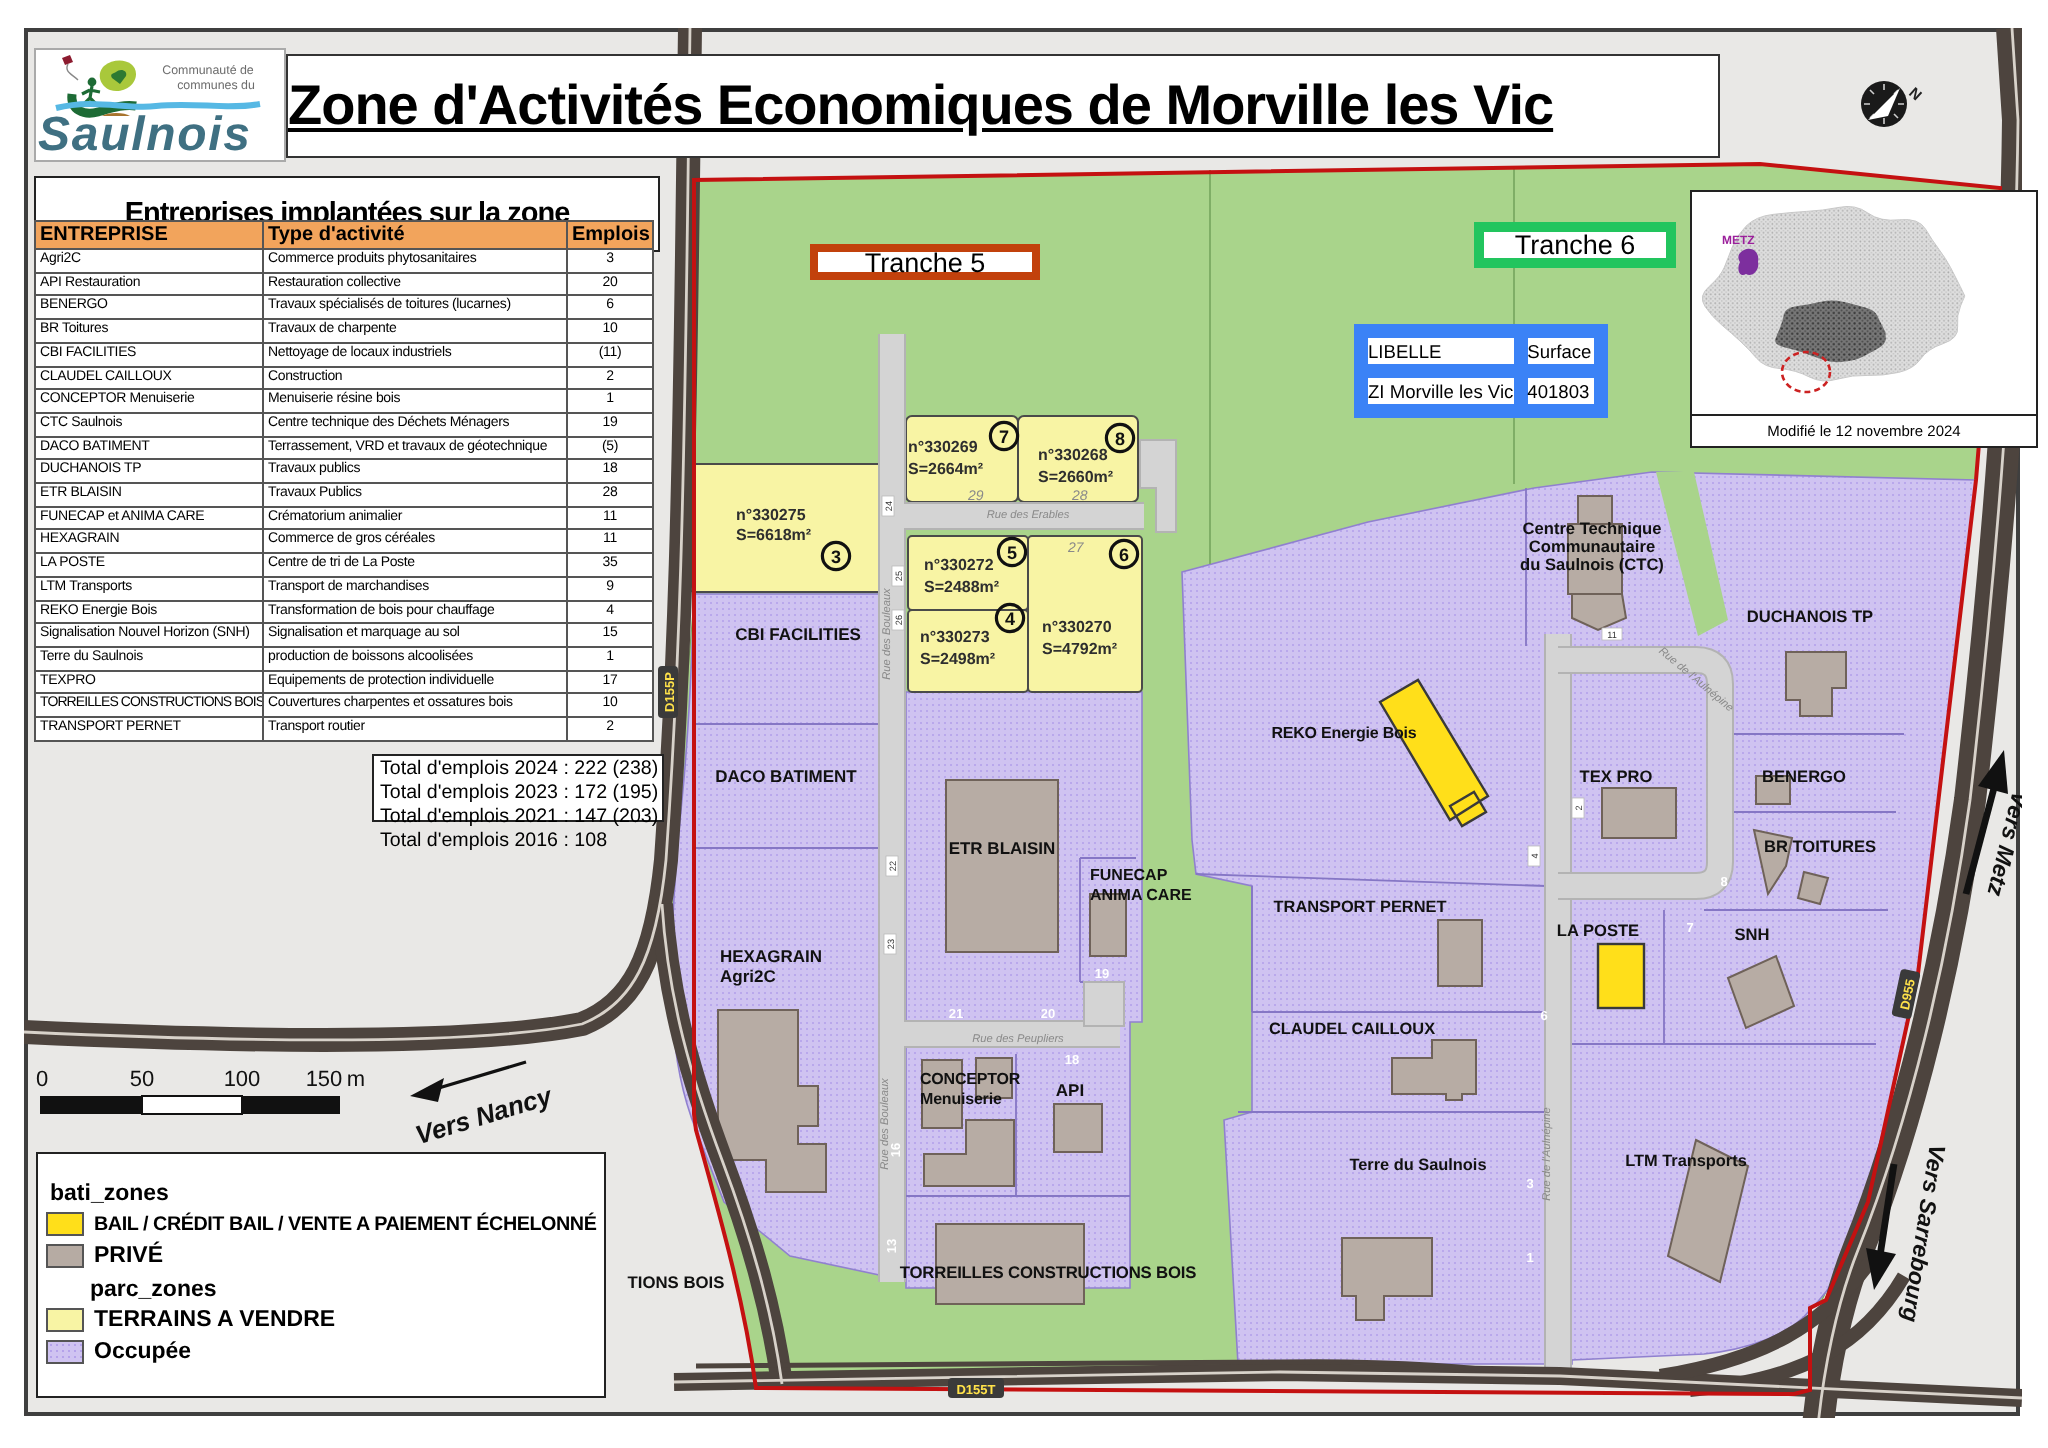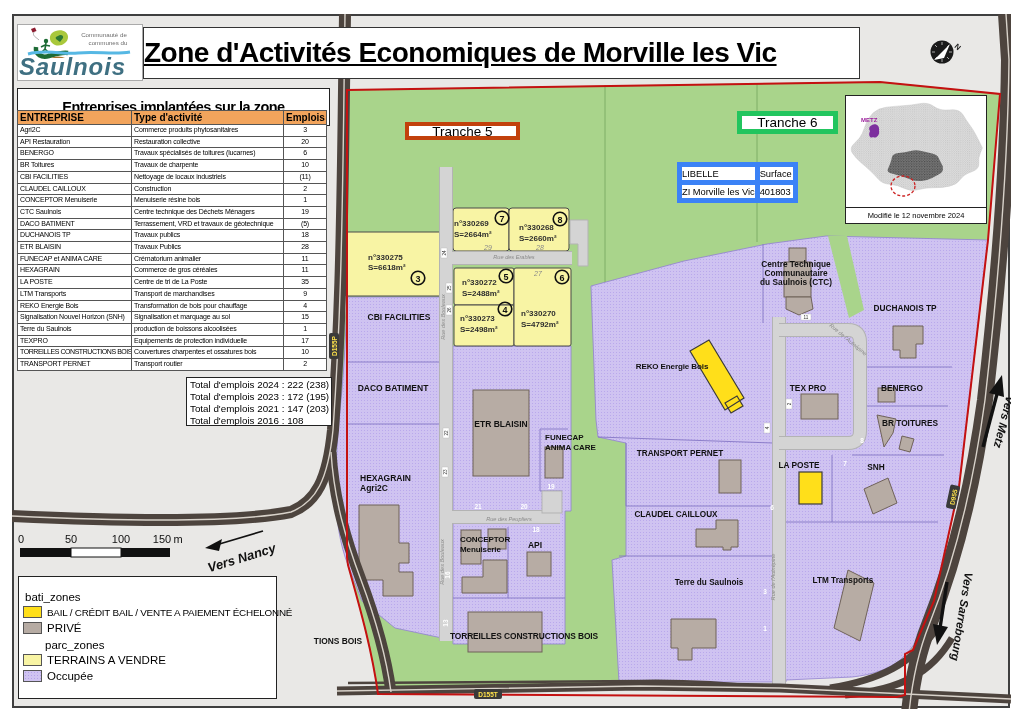--- a/index.html
+++ b/index.html
@@ -7,29 +7,29 @@
 #frame{position:absolute;left:12px;top:14px;width:998px;height:694px;background:#e9e8e6;border:2px solid #3f3f3f;box-sizing:border-box;}
 .abs{position:absolute;}
 #logoBox{left:17px;top:24px;width:126px;height:57px;background:#fff;border:1px solid #aaa;box-sizing:border-box;z-index:5;}
 #titleBox{left:143px;top:27px;width:717px;height:52px;background:#fff;border:1px solid #333;box-sizing:border-box;z-index:5;display:flex;align-items:center;justify-content:flex-start;text-decoration:underline;}
 #titleBox span{font-size:28px;font-weight:bold;color:#000;letter-spacing:-0.5px;}
 #tblHead{left:17px;top:88px;width:313px;height:38px;background:#fff;border:1px solid #222;box-sizing:border-box;z-index:5;display:flex;align-items:center;justify-content:center;font-size:14.5px;font-weight:700;letter-spacing:-0.5px;}
 table#ent{position:absolute;left:17px;top:110px;width:310px;border-collapse:collapse;z-index:5;background:#fff;table-layout:fixed;padding-left:40px;}
 table#ent td,table#ent th{border:1px solid #555;padding:0 2px;font-size:7px;letter-spacing:-0.18px;line-height:10.7px;height:10.7px;white-space:nowrap;overflow:hidden;}
 table#ent th{background:#f2a45c;font-size:10px;letter-spacing:0;text-align:left;height:13px;line-height:13px;}
 table#ent td.c,table#ent th.c{text-align:center;}
-#totals{left:186px;top:377px;width:146px;height:49px;background:#fff;border:1px solid #222;box-sizing:border-box;z-index:5;font-size:9.8px;line-height:12px;padding-left:3px;padding-top:1px;white-space:nowrap;}
-#legend{left:18px;top:576px;width:259px;height:123px;background:#fff;border:1px solid #222;box-sizing:border-box;z-index:5;font-size:11.5px;font-weight:normal;}
+#totals{left:186px;top:377px;width:146px;height:34px;background:#fff;border:1px solid #222;box-sizing:border-box;z-index:5;font-size:9.8px;line-height:12px;padding-left:3px;padding-top:1px;white-space:nowrap;}
+#legend{left:18px;top:576px;width:285px;height:123px;background:#fff;border:1px solid #222;box-sizing:border-box;z-index:5;font-size:11.5px;font-weight:bold;}
 .lrow{display:flex;align-items:center;margin:2.5px 0 0 4px;height:13px;white-space:nowrap;}
 .sw{width:17px;height:10px;border:1px solid #555;margin-right:5px;flex:0 0 auto;}
 #tranche5{left:405px;top:122px;width:115px;height:18px;background:#fff;border:4px solid #c2410c;box-sizing:border-box;z-index:5;display:flex;align-items:center;justify-content:center;font-size:13.5px;}
 #tranche6{left:718px;top:111px;width:101px;height:23px;background:#fff;border:5px solid #22c55e;box-sizing:border-box;z-index:5;display:flex;align-items:center;justify-content:center;font-size:13.5px;margin-left:19px;}
 #libelle{left:677px;top:162px;z-index:5;border-collapse:collapse;}
-#libelle td{border:5px solid #3b82f6;background:#fff;font-size:9.3px;padding:0 0;height:13px;white-space:nowrap;}
-#inset{left:845px;top:95px;width:142px;height:129px;background:#fff;border:1px solid #222;box-sizing:border-box;z-index:5;}
+#libelle td{border:7px solid #3b82f6;background:#fff;font-size:9.3px;padding:0 0;height:13px;white-space:nowrap;}
+#inset{left:845px;top:95px;width:174px;height:129px;background:#fff;border:1px solid #222;box-sizing:border-box;z-index:5;}
 #insetCap{position:absolute;left:0;bottom:0;width:100%;height:15px;border-top:1px solid #222;font-size:7.5px;display:flex;align-items:center;justify-content:center;}
 </style>
 </head>
 <body>
 <div id="frame"></div>
 <svg class="abs" style="left:12px;top:14px;z-index:1" width="999" height="695" viewBox="12 14 999 695">
 <defs>
 <pattern id="pp" width="3" height="3" patternUnits="userSpaceOnUse">
   <rect width="3" height="3" fill="#cfc3f1"></rect>
   <rect x="1" y="1" width="1" height="1" fill="#b9a8ec"></rect>

